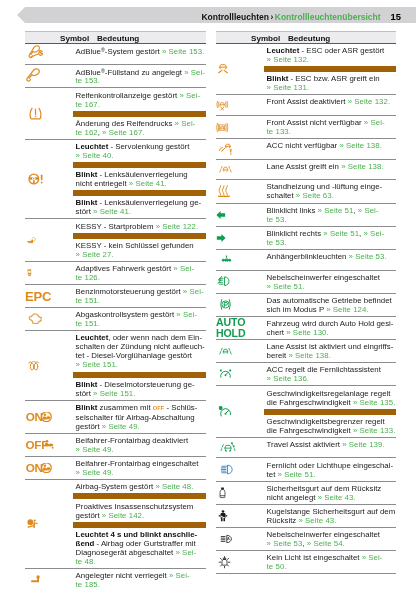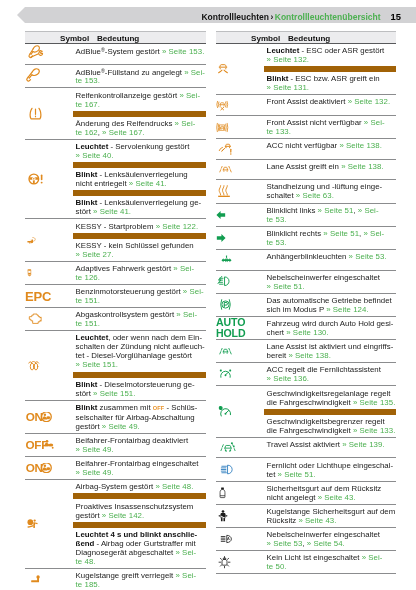--- a/index.html
+++ b/index.html
@@ -281,21 +281,21 @@
         <div class="cell-sym">
           <svg width="21" height="13" viewBox="0 0 48 48">
 <g fill="#e08a1e">
  <circle cx="33.5" cy="14.5" r="6.2"></circle>
  <rect x="30.0" y="17.0" width="7.0" height="14.0"></rect>
  <rect x="8.0" y="27.0" width="29.0" height="7.5" rx="2.0"></rect>
 </g>
 </svg>
         </div>
         <div class="cell-txt">
-          <div class="grp"><span>Kugelstange greift verriegelt </span><span class="lnk">»&nbsp;Sei­te&nbsp;185.</span></div>
+          <div class="grp"><span>Angelegter nicht verriegelt </span><span class="lnk">»&nbsp;Sei­te&nbsp;185.</span></div>
         </div>
       </div>
 <div class="row">
         <div class="cell-sym">
           <svg width="12" height="14" viewBox="0 0 48 48">
 <g fill="none" stroke="#e08a1e" stroke-width="3.2" stroke-linecap="round" stroke-linejoin="round">
  <path d="M13.0 17.0 L15.0 10.0 C15.5 8.5 16.5 8.0 18.0 8.0 L30.0 8.0 C31.5 8.0 32.5 8.5 33.0 10.0 L35.0 17.0"></path>
  <path d="M11.5 17.0 L36.5 17.0"></path>
  <path d="M15.0 21.0 L15.0 22.5"></path>
  <path d="M33.0 21.0 L33.0 22.5"></path>

